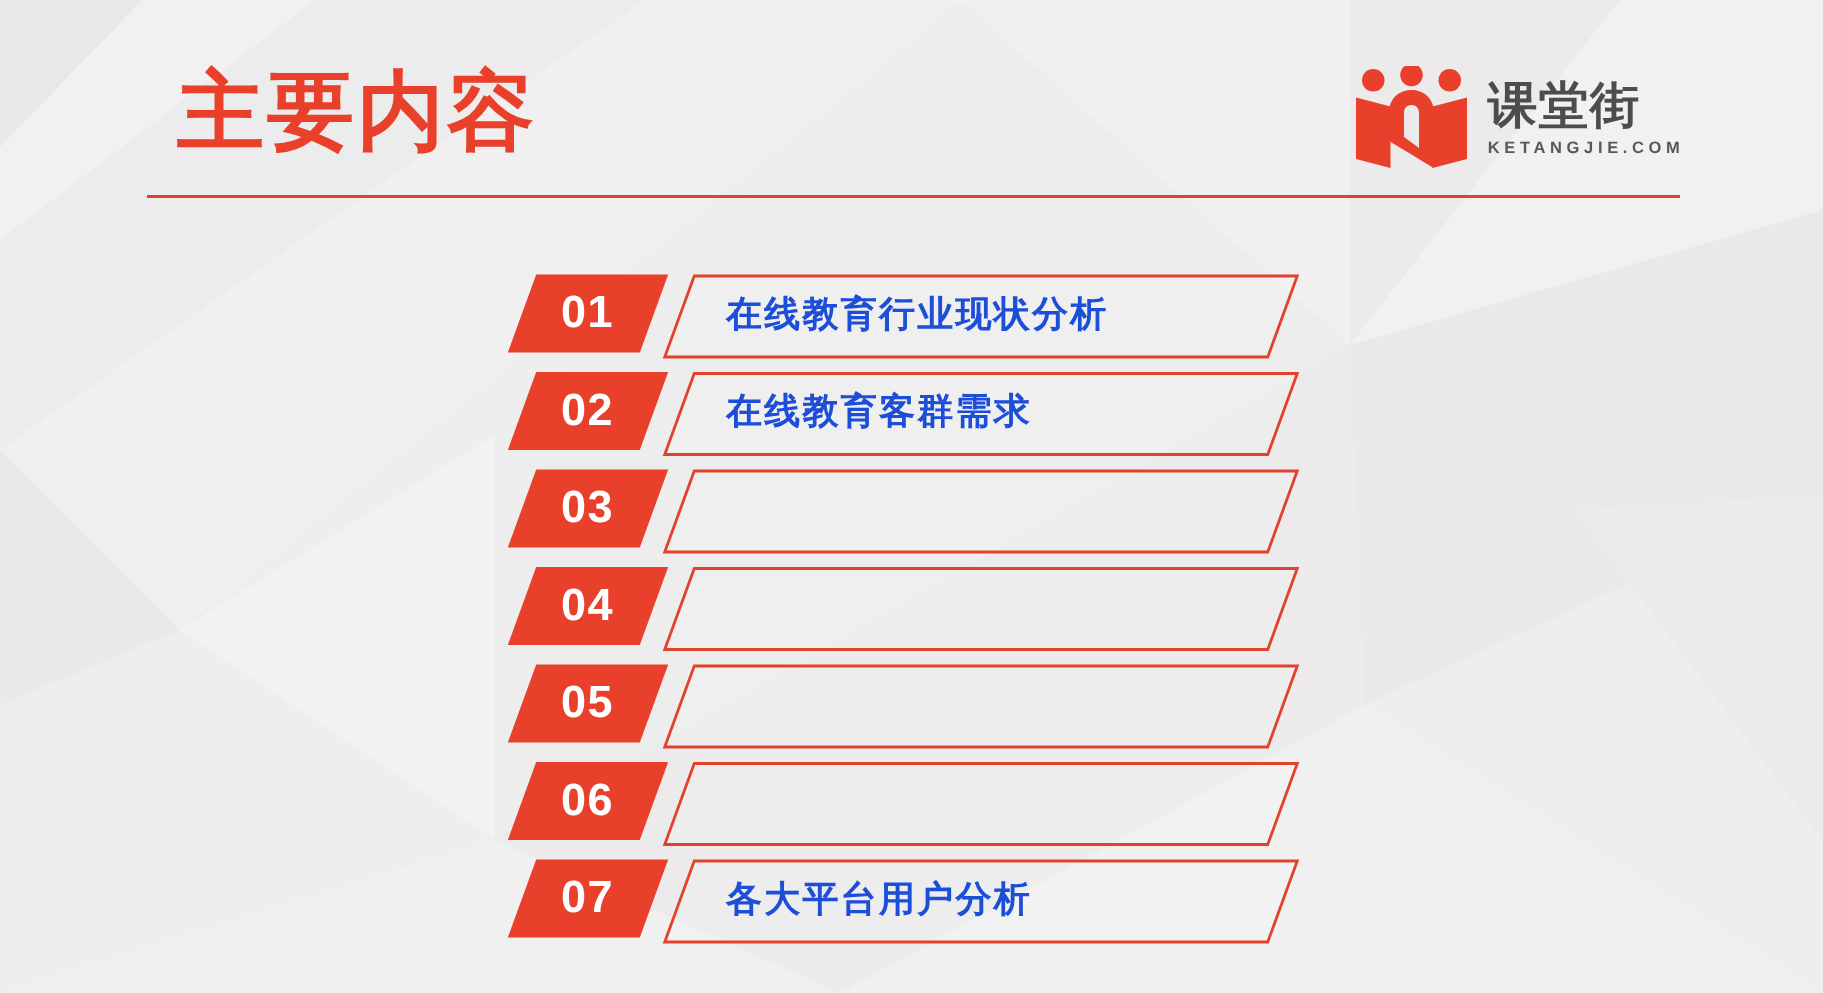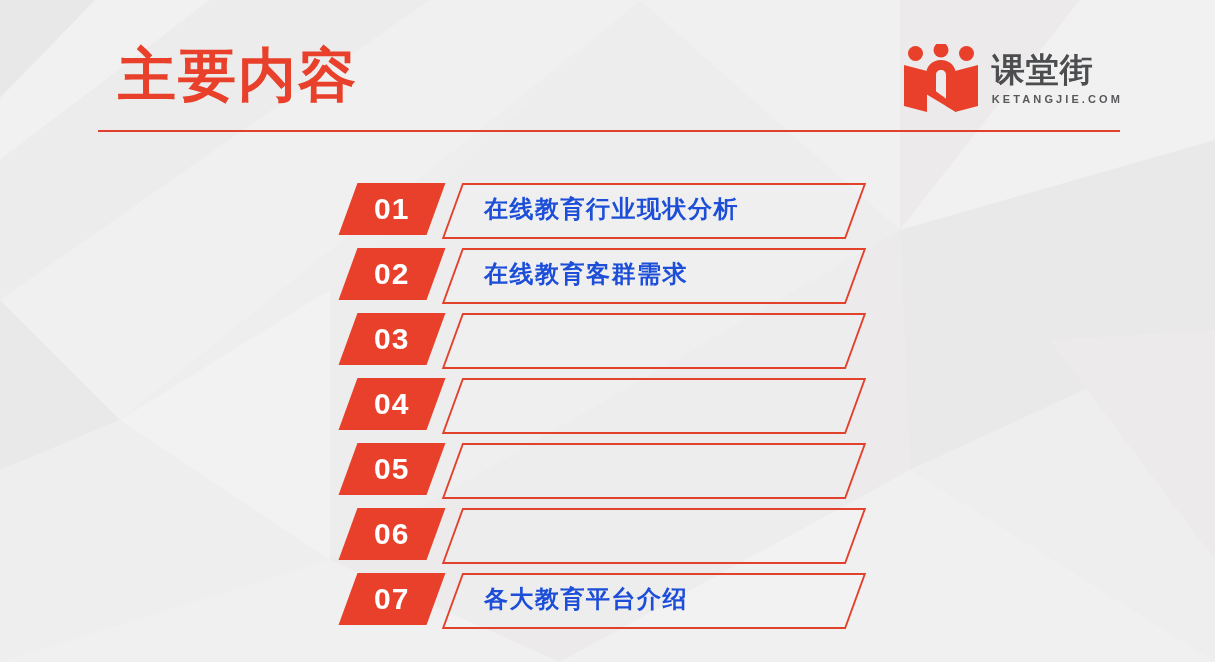--- a/index.html
+++ b/index.html
@@ -238,17 +238,17 @@
         <span class="num-badge-label">06</span>
       </div>
       <div class="title-panel"></div>
     </div>
 
     <div class="agenda-row">
       <div class="num-badge">
         <span class="num-badge-label">07</span>
       </div>
       <div class="title-panel"></div>
-      <div class="title-panel-label">各大教育平台介绍</div>
+      <div class="title-panel-label">各大平台用户分析</div>
     </div>
 
   </div>
 </div>
 
 </body></html>

